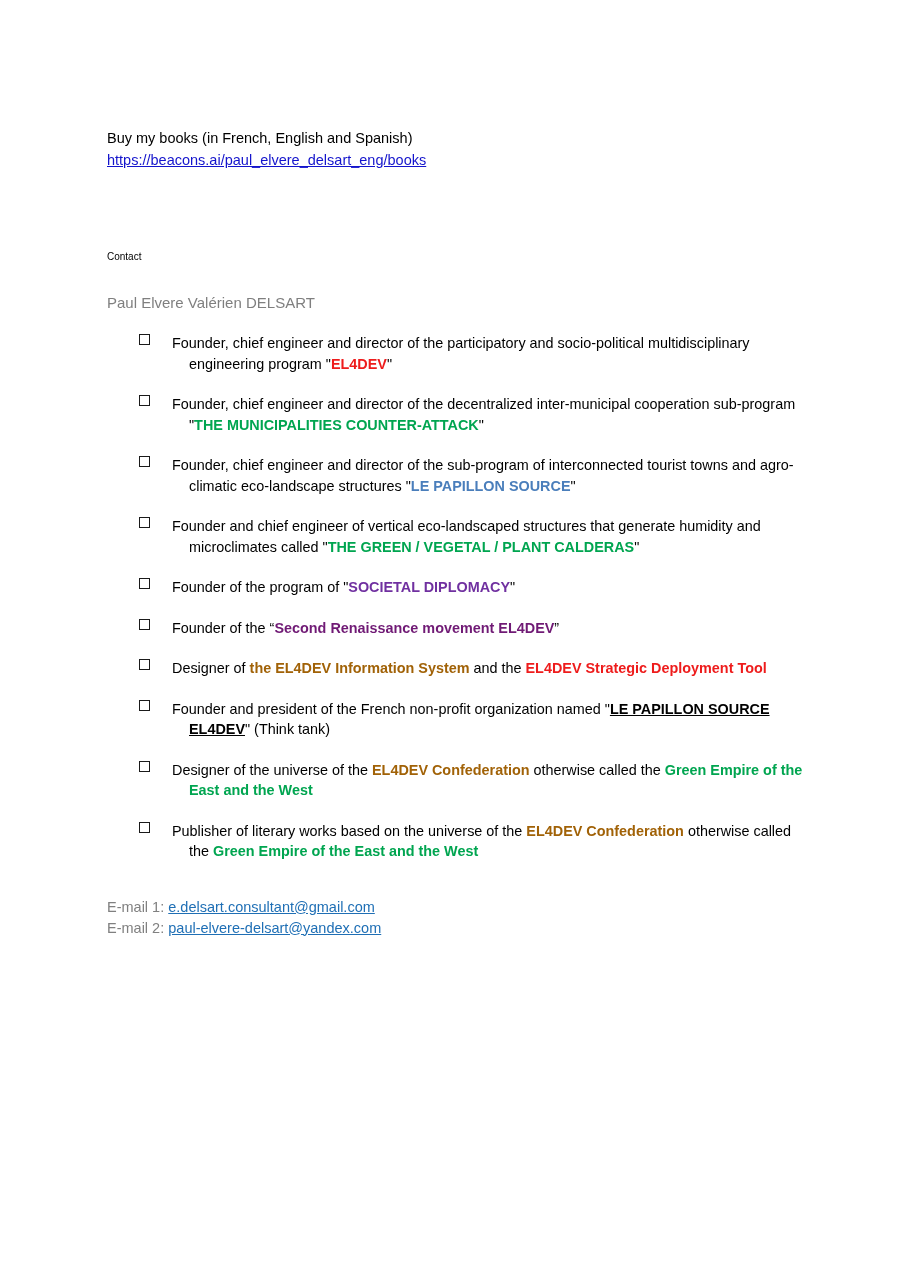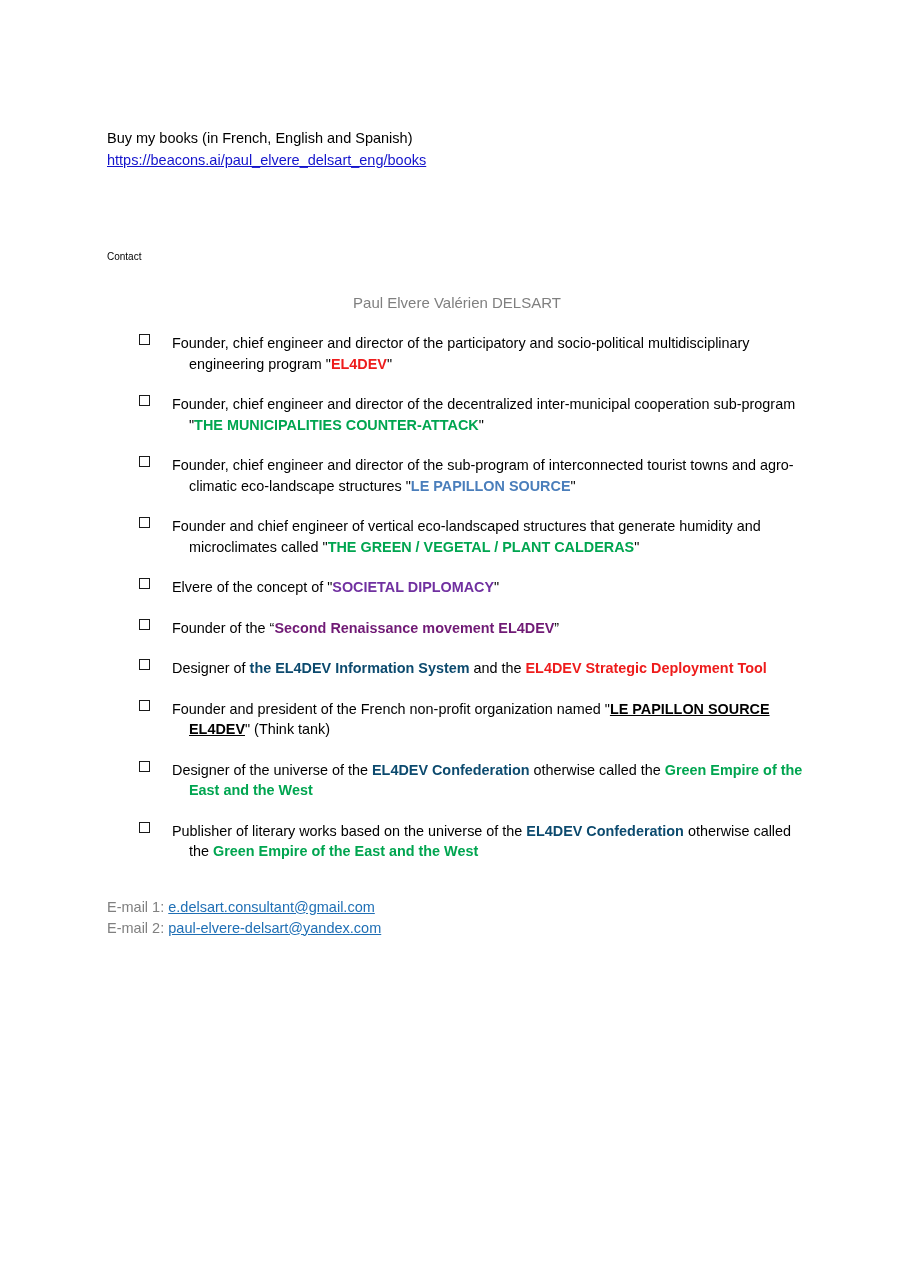--- a/index.html
+++ b/index.html
@@ -51,21 +51,20 @@
     margin-top: 76px;
     font-size: 10px;
     line-height: 20px;
     color: #000000;
   }
   .person-name {
     margin-top: 26px;
     font-size: 15px;
     line-height: 20px;
     color: #7F7F7F;
-    text-align: center;
   }
 
   
   .bullet-list {
     margin-top: 20px;
     list-style: none;
     padding: 0;
   }
   .bullet-item {
     position: relative;
@@ -92,21 +91,21 @@
     text-indent: -17px;
     padding-left: 17px;
   }
 
   
   .c-red     { color: #EE1C1C; font-weight: bold; }
   .c-blue    { color: #4A7EBB; font-weight: bold; }
   .c-green   { color: #00A550; font-weight: bold; }
   .c-purple  { color: #7030A0; font-weight: bold; }
   .c-orange  { color: #701a75; font-weight: bold; }
-  .c-bold    { font-weight: bold; color: #0c4a6e; }
+  .c-bold    { font-weight: bold; color: #a16207; }
   .c-bold-ul { font-weight: bold; color: #000000; text-decoration: underline; }
 
   
   .email-block {
     margin-top: 35px;
   }
   .email-row {
     font-size: 14.5px;
     line-height: 21px;
     color: #808080;
@@ -144,21 +143,21 @@
         <li class="bullet-item">
           <span class="bullet-glyph"></span>
           <span class="txt"><span>Founder, chief engineer and director of the sub-program of interconnected tourist towns and agro-climatic eco-landscape structures "</span><span class="c-blue">LE PAPILLON SOURCE</span><span>"</span></span>
         </li>
         <li class="bullet-item">
           <span class="bullet-glyph"></span>
           <span class="txt"><span>Founder and chief engineer of vertical eco-landscaped structures that generate humidity and microclimates called "</span><span class="c-green">THE GREEN / VEGETAL / PLANT CALDERAS</span><span>"</span></span>
         </li>
         <li class="bullet-item">
           <span class="bullet-glyph"></span>
-          <span class="txt"><span>Elvere of the concept of "</span><span class="c-purple">SOCIETAL DIPLOMACY</span><span>"</span></span>
+          <span class="txt"><span>Founder of the program of "</span><span class="c-purple">SOCIETAL DIPLOMACY</span><span>"</span></span>
         </li>
         <li class="bullet-item">
           <span class="bullet-glyph"></span>
           <span class="txt"><span>Founder of the “</span><span class="c-orange">Second Renaissance movement EL4DEV</span><span>”</span></span>
         </li>
         <li class="bullet-item">
           <span class="bullet-glyph"></span>
           <span class="txt"><span>Designer of </span><span class="c-bold">the EL4DEV Information System</span><span> and the </span><span class="c-red">EL4DEV Strategic Deployment Tool</span></span>
         </li>
         <li class="bullet-item">

